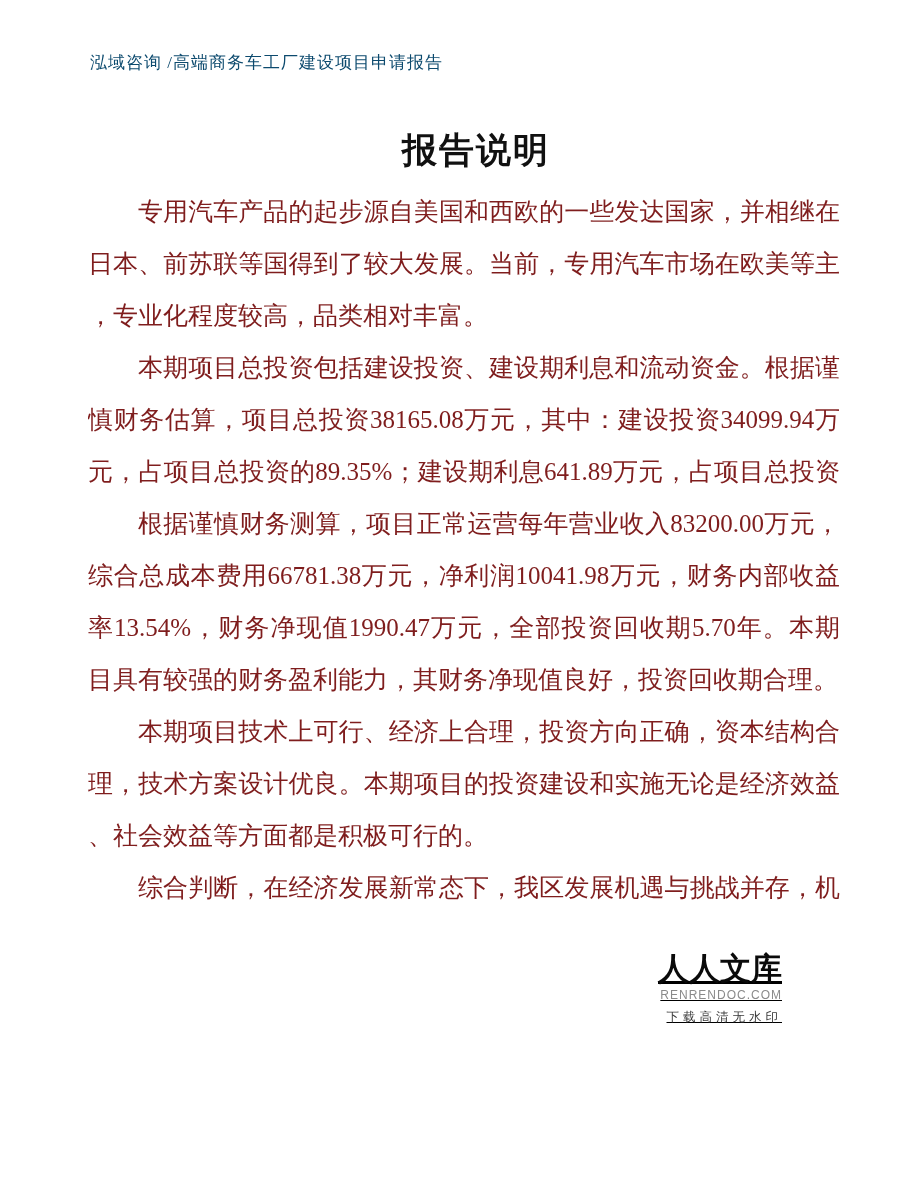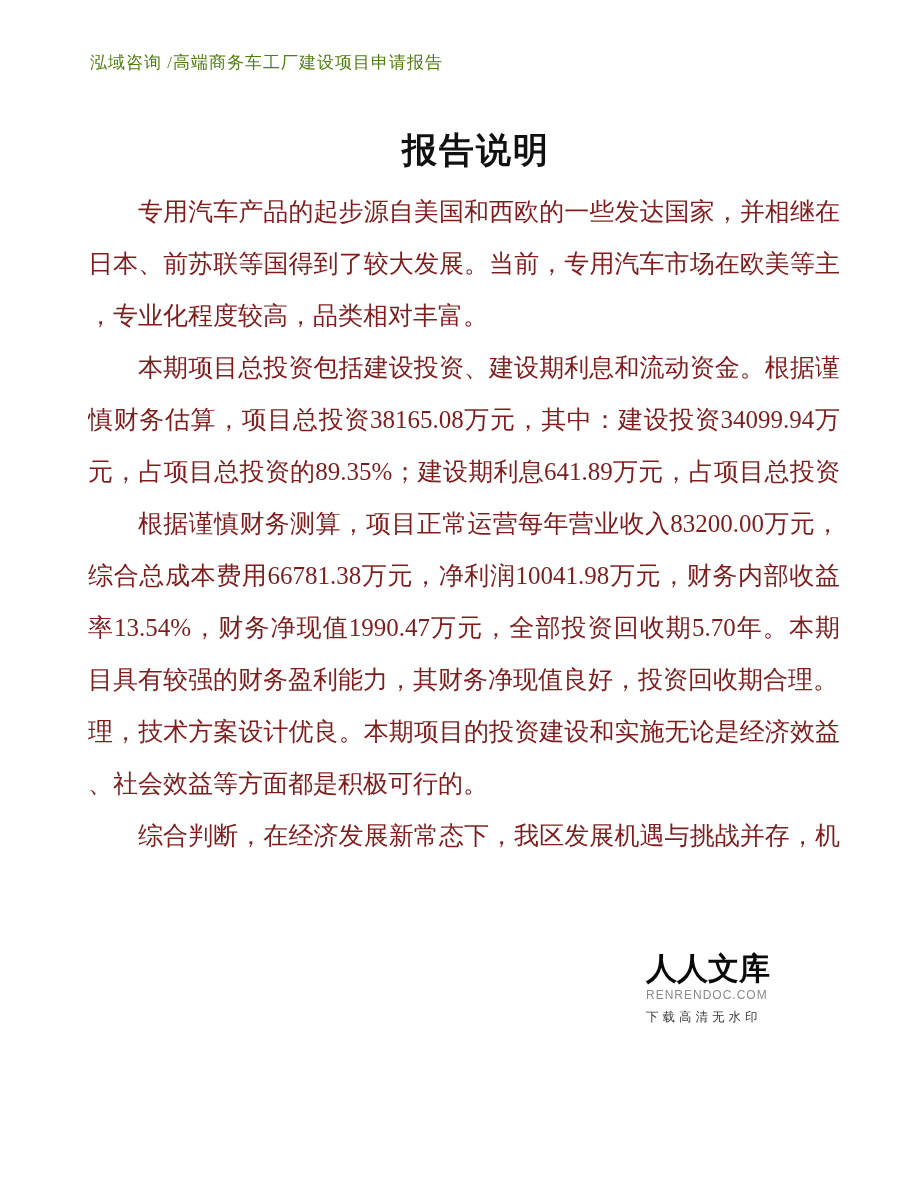--- a/index.html
+++ b/index.html
@@ -10,21 +10,21 @@
     background: #ffffff;
     overflow: hidden;
     font-family: "Liberation Serif", serif;
   }
   .doc-header {
     position: absolute;
     left: 90px;
     top: 50px;
     font-size: 17px;
     line-height: 26px;
-    color: #4d7c0f;
+    color: #0c4a6e;
     letter-spacing: 1px;
     white-space: nowrap;
   }
   .doc-title {
     position: absolute;
     left: 16px;
     top: 130px;
     width: 920px;
     text-align: center;
     font-family: "Liberation Sans", sans-serif;
@@ -50,22 +50,23 @@
     height: 52px;
     overflow: hidden;
   }
   .ln.ind { text-indent: 2em; }
   .ln.end { text-align-last: left; }
   .watermark {
     position: absolute;
     left: 646px;
     top: 950px;
     width: 136px;
-    text-align: left;
+    text-align: right;
     pointer-events: none;
+    text-decoration: underline;
   }
   .wm-brand {
     font-family: "Liberation Serif", serif;
     font-weight: bold;
     font-size: 31px;
     line-height: 38px;
     color: #0a0a0a;
     white-space: nowrap;
   }
   .wm-domain {
@@ -102,20 +103,21 @@
 
     <div class="ln ind">本期项目总投资包括建设投资、建设期利息和流动资金。根据谨</div>
     <div class="ln">慎财务估算，项目总投资38165.08万元，其中：建设投资34099.94万</div>
     <div class="ln">元，占项目总投资的89.35%；建设期利息641.89万元，占项目总投资</div>
 
     <div class="ln ind">根据谨慎财务测算，项目正常运营每年营业收入83200.00万元，</div>
     <div class="ln">综合总成本费用66781.38万元，净利润10041.98万元，财务内部收益</div>
     <div class="ln">率13.54%，财务净现值1990.47万元，全部投资回收期5.70年。本期项</div>
     <div class="ln end">目具有较强的财务盈利能力，其财务净现值良好，投资回收期合理。</div>
 
+    <div class="ln ind">本期项目技术上可行、经济上合理，投资方向正确，资本结构合</div>
     <div class="ln">理，技术方案设计优良。本期项目的投资建设和实施无论是经济效益</div>
     <div class="ln end">、社会效益等方面都是积极可行的。</div>
 
     <div class="ln ind">综合判断，在经济发展新常态下，我区发展机遇与挑战并存，机</div>
   </div>
 
   <div class="watermark">
     <div class="wm-brand">人人文库</div>
     <div class="wm-domain">RENRENDOC.COM</div>
     <div class="wm-tagline">下载高清无水印</div>

